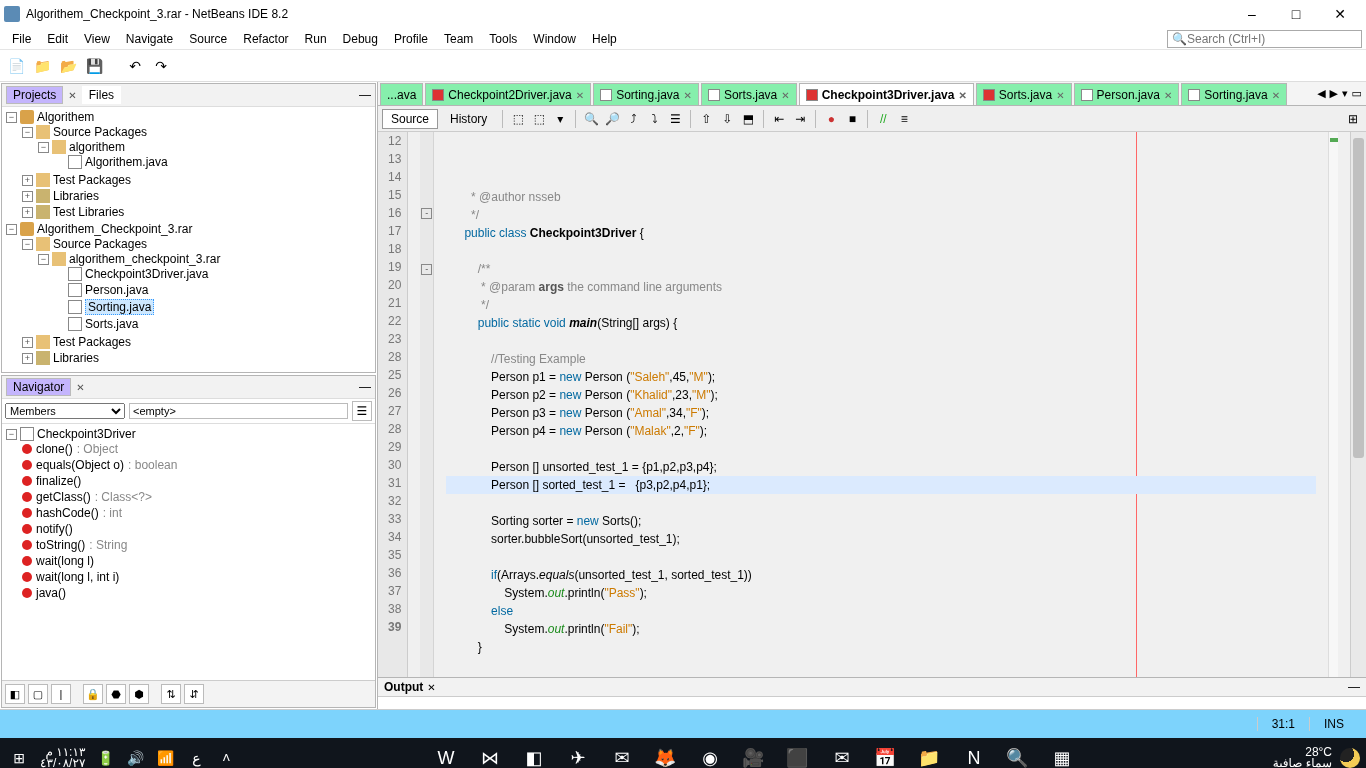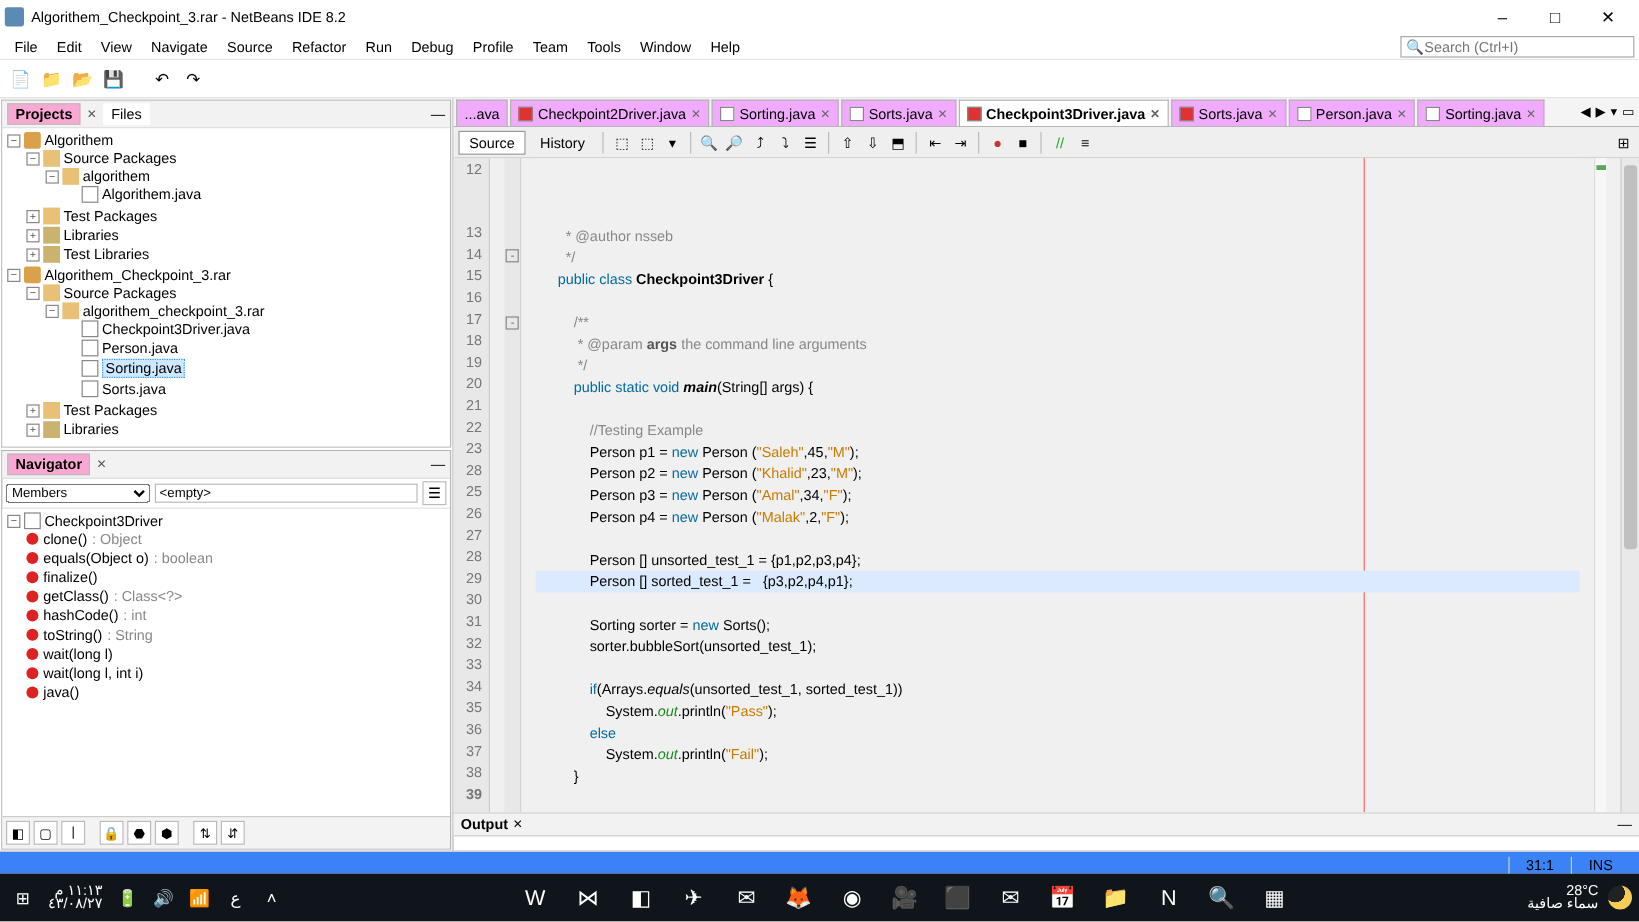--- a/index.html
+++ b/index.html
@@ -23,21 +23,21 @@
 .maintoolbar .sep{ width:10px;}
 
 
 .mainrow { display:flex; height:calc(100% - 28px - 22px - 32px - 19px - 40px); }
 
 
 .leftcol { width:378px; border-right:1px solid #b5b5b5; display:flex; flex-direction:column; }
 .panel { border:1px solid #b5b5b5; margin:1px; display:flex; flex-direction:column;}
 .panelhdr { background:#f2f2f2; border-bottom:1px solid #ddd; display:flex; align-items:center; padding:2px 4px; gap:2px;}
 .panelhdr .ptab{ padding:1px 6px; border:1px solid transparent; background:#fff;}
-.panelhdr .ptab.active{ font-weight:bold; background:#f9a8d4; border:1px solid #bbb;}
+.panelhdr .ptab.active{ font-weight:normal; background:#c4b5fd; border:1px solid #bbb;}
 .panelhdr .pclose{ font-size:10px; padding:0 3px; color:#555;}
 .panelhdr .spacer{flex:1;}
 .panelbody { flex:1; overflow:auto; background:#fff; padding:2px 2px;}
 
 .tree ul { list-style:none; padding-left:16px;}
 .tree li { padding:1px 0; white-space:nowrap;}
 .tree .node { display:flex; align-items:center; gap:3px;}
 .tree .tw { width:11px; height:11px; border:1px solid #888; font-size:9px; line-height:9px; text-align:center; color:#555; display:inline-block;}
 .tree .tw.blank{border:none;}
 .tree .icn { width:14px; height:14px; display:inline-block;}
@@ -56,21 +56,21 @@
 
 .method{ display:flex; align-items:center; gap:4px;}
 .method .mbullet{width:10px;height:10px;border-radius:50%;background:#d22; display:inline-block;}
 .method .mname{}
 .method .msig{color:#888;}
 
 
 .rightcol { flex:1; display:flex; flex-direction:column;}
 
 .edtabs { height:24px; background:#f4f4f4; border-bottom:1px solid #b5b5b5; display:flex; align-items:stretch; overflow:hidden; padding-left:2px;}
-.edtabs .et { display:flex; align-items:center; gap:4px; padding:2px 6px; border:1px solid #b5b5b5; border-bottom:none; margin-right:2px; background:#f0abfc; font-size:11px; position:relative; top:1px;}
+.edtabs .et { display:flex; align-items:center; gap:4px; padding:2px 6px; border:1px solid #b5b5b5; border-bottom:none; margin-right:2px; background:#86efac; font-size:11px; position:relative; top:1px;}
 .edtabs .et.active{ background:#fff; font-weight:bold;}
 .edtabs .et .fi{width:12px;height:12px;background:#fff;border:1px solid #888;display:inline-block;}
 .edtabs .et .fi.err{background:#d33;}
 .edtabs .et .xc{font-size:10px;color:#666;}
 .edtabs .navend{ margin-left:auto; display:flex; align-items:center; gap:4px; padding:0 4px;}
 .edtabs .navend span{font-size:11px;}
 
 .edtoolbar{ height:26px; background:#efefef; border-bottom:1px solid #ccc; display:flex; align-items:center; gap:3px; padding:0 4px;}
 .edtoolbar .etbtn{ padding:2px 8px; border:1px solid transparent; font-size:12px;}
 .edtoolbar .etbtn.active{ background:#fff; border:1px solid #999;}
@@ -97,21 +97,21 @@
 .editor .marks .mk{ width:8px;height:4px;background:#5a5;margin:6px 1px;}
 
 
 .output { height:32px; border-top:1px solid #b5b5b5;}
 .output .ohdr{ display:flex; align-items:center; padding:2px 6px; background:#f2f2f2; border-bottom:1px solid #ccc;}
 .output .ohdr .ot{font-weight:bold;}
 .output .ohdr .ox{ font-size:10px; margin-left:4px;}
 .output .ohdr .spacer{flex:1;}
 
 
-.status{ height:19px; background:#3b82f6; border-top:1px solid #ccc; display:flex; align-items:flex-start; padding:4px 8px; font-size:11px;}
+.status{ height:19px; background:#7dd3fc; border-top:1px solid #ccc; display:flex; align-items:center; padding:14px 8px; font-size:11px;}
 .status .spacer{flex:1;}
 .status .cell{ padding:0 14px; border-left:1px solid #ccc;}
 
 
 .taskbar{ height:40px; background:#10151c; color:#fff; display:flex; align-items:center; padding:0 6px; gap:4px;}
 .taskbar .tb{ width:40px; height:36px; display:flex; align-items:center; justify-content:center; font-size:18px;}
 .taskbar .tb.small{width:26px; font-size:14px;}
 .taskbar .tray{ margin-left:auto; display:flex; align-items:center; gap:4px;}
 .taskbar .clock{ font-size:10px; text-align:right; line-height:11px; padding:0 4px;}
 .taskbar .weather{ font-size:10px; text-align:right; line-height:11px; padding:0 4px;}
@@ -351,20 +351,26 @@
              <li>
                   <div class="method">
                     <span class="mbullet"></span>
                     <span class="mname">hashCode() </span>
                     <span class="msig">: int</span>
                   </div>
                 </li>
              <li>
                   <div class="method">
                     <span class="mbullet"></span>
+                    <span class="mname">notify()</span>
+                  </div>
+                </li>
+             <li>
+                  <div class="method">
+                    <span class="mbullet"></span>
                     <span class="mname">toString() </span>
                     <span class="msig">: String</span>
                   </div>
                 </li>
              <li>
                   <div class="method">
                     <span class="mbullet"></span>
                     <span class="mname">wait(long l)</span>
                   </div>
                 </li>
@@ -474,21 +480,21 @@
       <span class="ei" style="color:#2a2;">//</span>
       <span class="ei">≡</span>
       <span class="spacer" style="flex:1"></span>
       <span class="ei">⊞</span>
     </div>
 
     <div class="editor">
       <div class="coderow">
         <div class="gutter" id="gutter">
             <div style="height: 18px;">12</div>
-            <div style="height: 18px; margin-top: 35px;">13</div>
+            <div style="height: 18px;">13</div>
             <div style="height: 18px;">14</div>
             <div style="height: 18px;">15</div>
             <div style="height: 18px;">16</div>
             <div style="height: 18px;">17</div>
             <div style="height: 18px;">18</div>
             <div style="height: 18px;">19</div>
             <div style="height: 18px;">20</div>
             <div style="height: 18px;">21</div>
             <div style="height: 18px;">22</div>
             <div style="height: 18px;">23</div>

